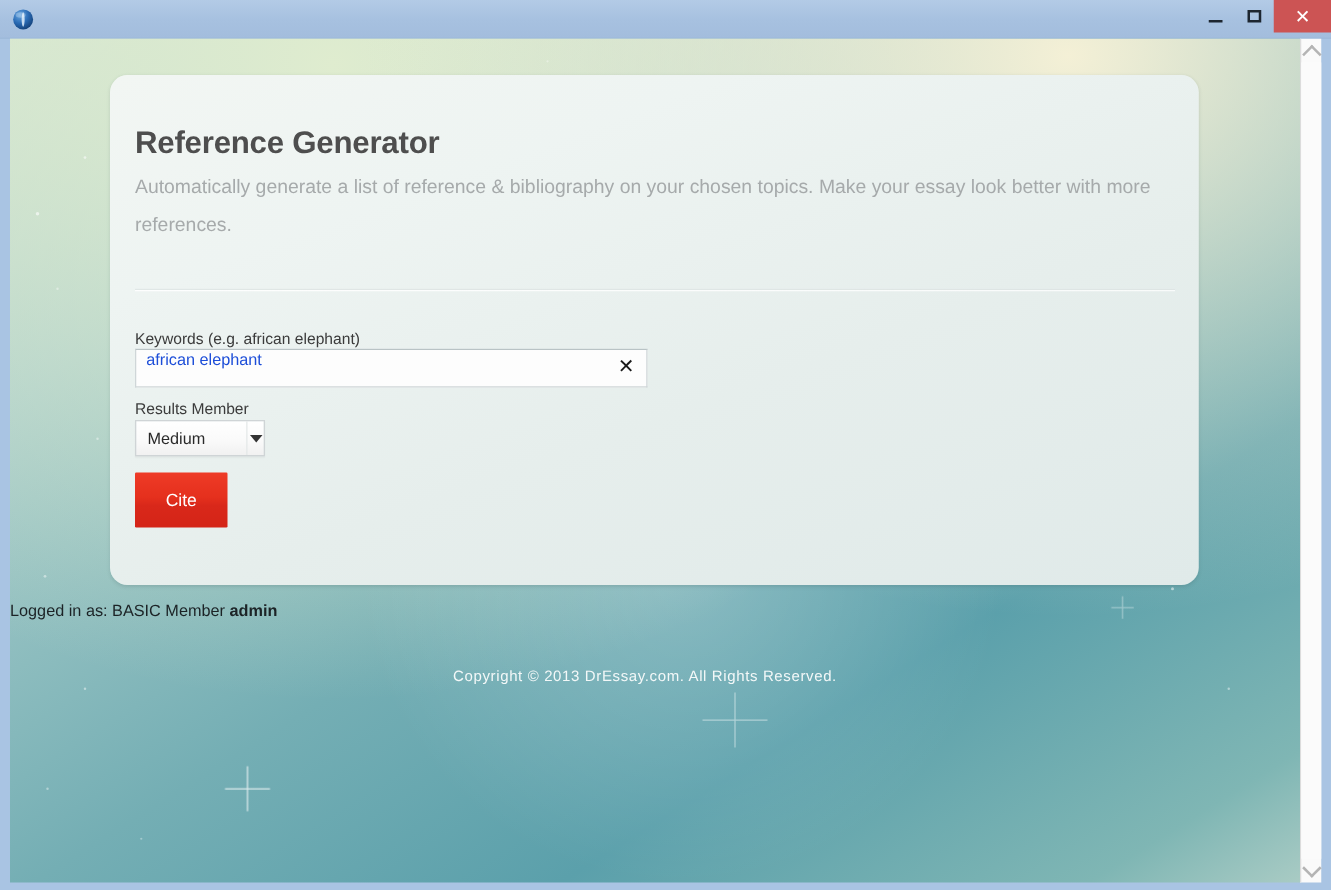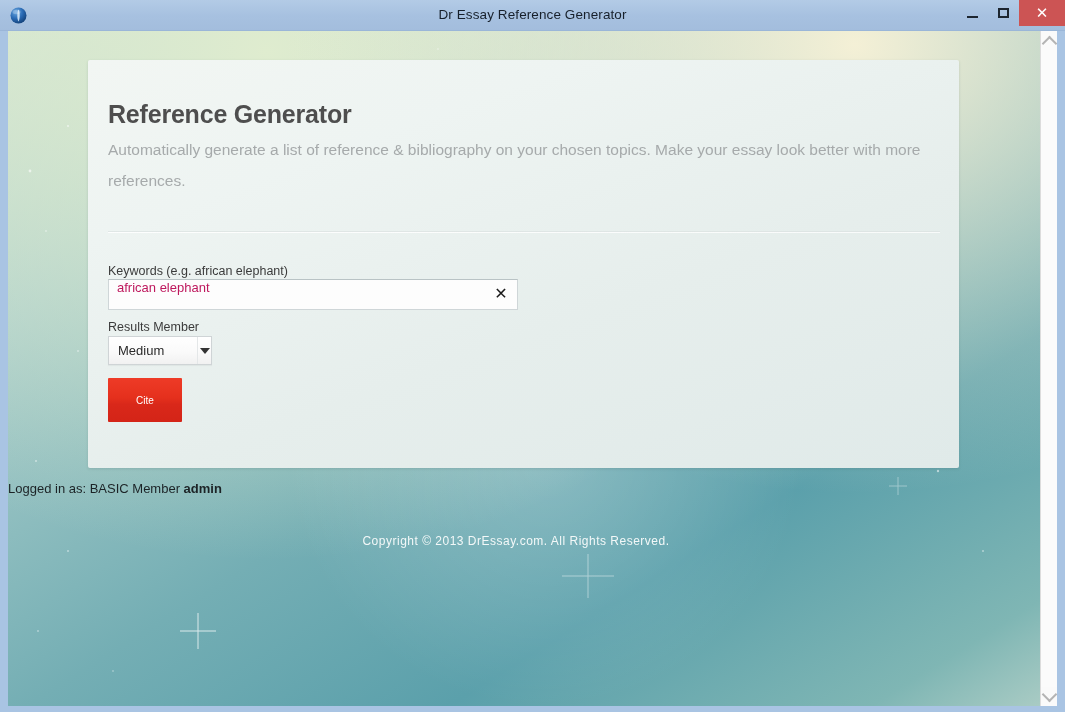--- a/index.html
+++ b/index.html
@@ -107,21 +107,21 @@
   .stars { position: absolute; left:0; top:0; width: 1016px; height: 675px; pointer-events: none; }
 
   
   .card {
     position: absolute;
     left: 80px;
     top: 29px;
     width: 871px;
     height: 408px;
     background: linear-gradient(160deg, #f2f6f3 0%, #eef4f2 25%, #e6eeec 60%, #e0eae9 100%);
-    border-radius: 2px;
+    border-radius: 14px;
     box-shadow: 0 1px 3px rgba(60,90,90,0.18);
     box-sizing: border-box;
   }
 
   .title {
     position: absolute;
     left: 20px; top: 40px;
     font-size: 25px;
     font-weight: bold;
     color: #4e4e4e;
@@ -166,21 +166,21 @@
     position: absolute;
     left: 0; top: 0;
     width: 375px;
     height: 15px;
     border: 0;
     outline: none;
     background: transparent;
     padding: 0 8px;
     font-family: "Liberation Sans", sans-serif;
     font-size: 13px;
-    color: #be185d;
+    color: #1d4ed8;
     box-sizing: border-box;
   }
   .clear-icon {
     position: absolute;
     right: 7px; top: 5px;
     width: 18px; height: 18px;
     display: flex;
     align-items: center;
     justify-content: center;
     font-size: 16px;
@@ -225,21 +225,21 @@
 
   .cite-btn {
     position: absolute;
     left: 20px; top: 318px;
     width: 74px;
     height: 44px;
     border: 0;
     background: linear-gradient(to bottom, #ee3b27 0%, #e5301d 45%, #d9281a 60%, #d42417 100%);
     color: #ffffff;
     font-family: "Liberation Sans", sans-serif;
-    font-size: 10px;
+    font-size: 14px;
     cursor: pointer;
     border-radius: 1px;
   }
 
   
   .footer-login {
     position: absolute;
     left: 0; top: 450px;
     width: 1016px;
     text-align: left;
@@ -307,21 +307,20 @@
         <radialGradient id="gi" cx="35%" cy="28%" r="75%">
           <stop offset="0%" stop-color="#6ba8e0"></stop>
           <stop offset="55%" stop-color="#2a6bb5"></stop>
           <stop offset="100%" stop-color="#14437c"></stop>
         </radialGradient>
       </defs>
       <circle cx="8.5" cy="8.5" r="8" fill="url(#gi)"></circle>
       <path d="M8.5 2.5c1.6 2 1.6 10 0 12c-1.6-2-1.6-10 0-12z" fill="#dfeefc" opacity="0.85"></path>
       <ellipse cx="6.5" cy="5" rx="4" ry="2.2" fill="#ffffff" opacity="0.25"></ellipse>
     </svg>
-    <div class="win-title">Dr Essay Reference Generator</div>
     <div class="win-buttons">
       <div class="win-btn min">
         <div class="glyph-min"></div>
       </div>
       <div class="win-btn max">
         <div class="glyph-max"></div>
       </div>
       <div class="win-btn close">✕</div>
     </div>
   </div>

